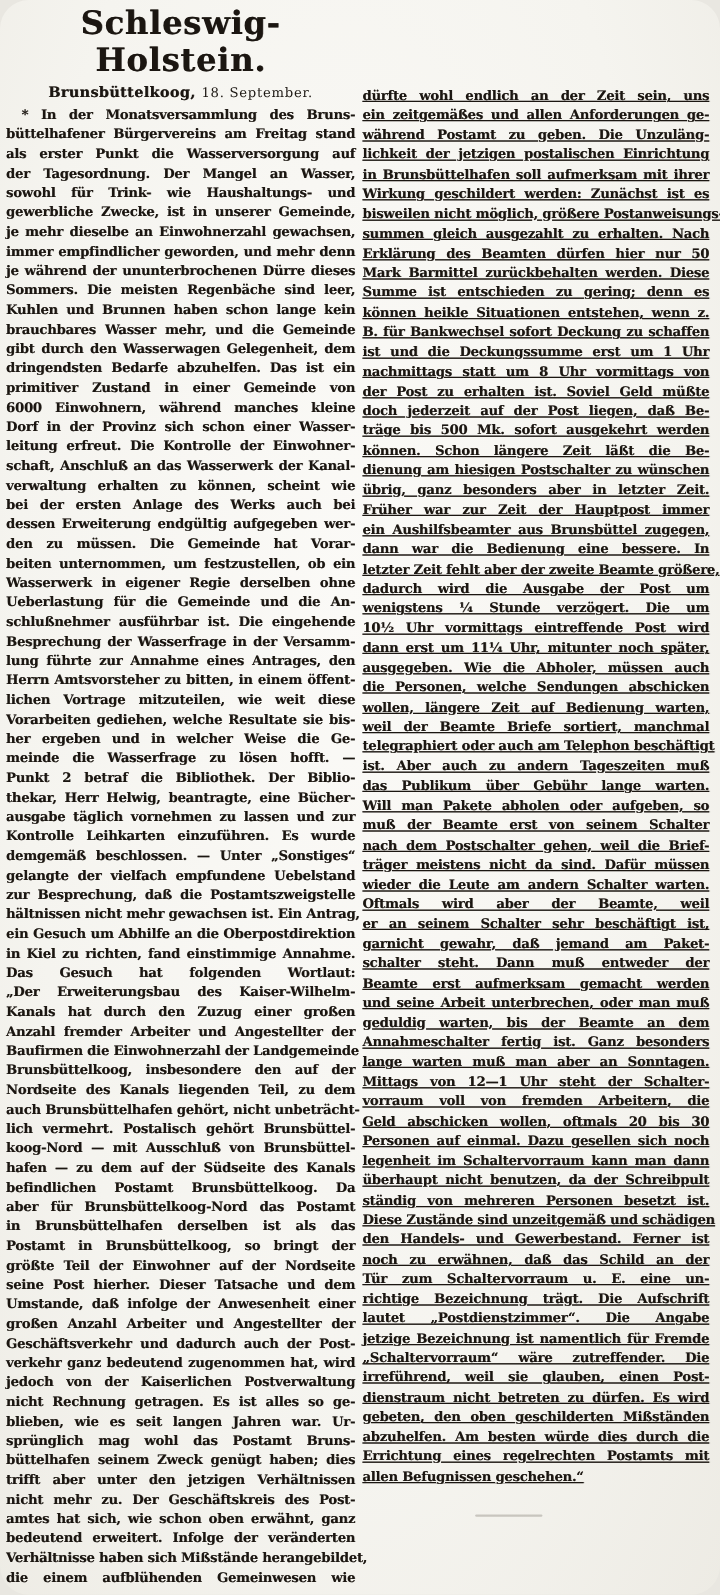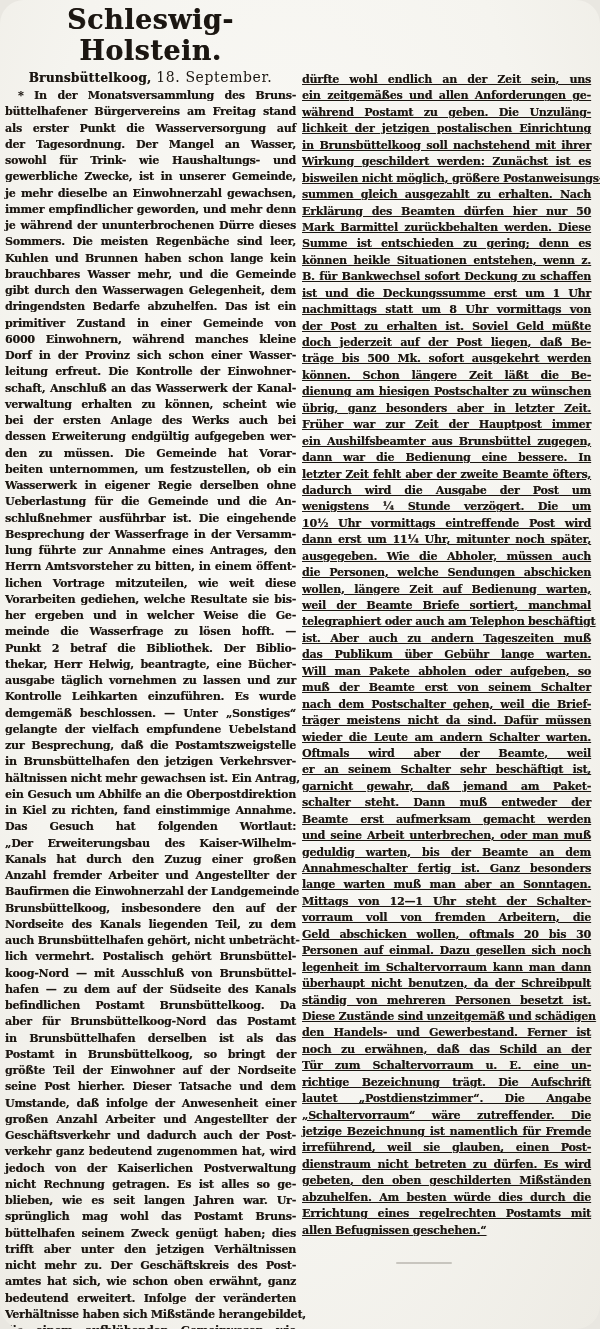--- a/index.html
+++ b/index.html
@@ -32,21 +32,21 @@
     font-size: 14px; line-height: 22px; height: 22px;
     text-align: center;
     white-space: nowrap;
   }
   .dateline .place {
     font-size: 12px; font-weight: 700;
     letter-spacing: 0.3px;
     text-shadow: 0.4px 0 0 rgba(27,22,17,0.7);
   }
   .dateline .date {
-    font-weight: 400; font-size: 14px; letter-spacing: 0.6px;
+    font-weight: 400; font-size: 11px; letter-spacing: 0.6px;
   }
 
   .line {
     font-size: 11px;
     letter-spacing: -0.2px;
     line-height: 16.26px; height: 16.26px;
     white-space: nowrap;
     text-align: justify;
     text-align-last: justify;
     text-shadow: 0.3px 0 0 rgba(27,22,17,0.55);
@@ -108,21 +108,20 @@
         <div class="line">Vorarbeiten gediehen, welche Resultate sie bis-</div>
         <div class="line">her ergeben und in welcher Weise die Ge-</div>
         <div class="line">meinde die Wasserfrage zu lösen hofft. —</div>
         <div class="line">Punkt 2 betraf die Bibliothek. Der Biblio-</div>
         <div class="line">thekar, Herr Helwig, beantragte, eine Bücher-</div>
         <div class="line">ausgabe täglich vornehmen zu lassen und zur</div>
         <div class="line">Kontrolle Leihkarten einzuführen. Es wurde</div>
         <div class="line">demgemäß beschlossen. — Unter „Sonstiges“</div>
         <div class="line">gelangte der vielfach empfundene Uebelstand</div>
         <div class="line">zur Besprechung, daß die Postamtszweigstelle</div>
-        <div class="line">in Brunsbüttelhafen den jetzigen Verkehrsver-</div>
         <div class="line">hältnissen nicht mehr gewachsen ist. Ein Antrag,</div>
         <div class="line">ein Gesuch um Abhilfe an die Oberpostdirektion</div>
         <div class="line">in Kiel zu richten, fand einstimmige Annahme.</div>
         <div class="line">Das Gesuch hat folgenden Wortlaut:</div>
         <div class="line">„Der Erweiterungsbau des Kaiser-Wilhelm-</div>
         <div class="line">Kanals hat durch den Zuzug einer großen</div>
         <div class="line">Anzahl fremder Arbeiter und Angestellter der</div>
         <div class="line">Baufirmen die Einwohnerzahl der Landgemeinde</div>
         <div class="line">Brunsbüttelkoog, insbesondere den auf der</div>
         <div class="line">Nordseite des Kanals liegenden Teil, zu dem</div>
@@ -153,41 +152,41 @@
         <div class="line">die einem aufblühenden Gemeinwesen wie</div>
       </div>
   </div>
 
   <div class="col col-right">
     <div>
         <div class="line">dürfte wohl endlich an der Zeit sein, uns</div>
         <div class="line">ein zeitgemäßes und allen Anforderungen ge-</div>
         <div class="line">während Postamt zu geben. Die Unzuläng-</div>
         <div class="line">lichkeit der jetzigen postalischen Einrichtung</div>
-        <div class="line">in Brunsbüttelkoog soll nachstehend mit ihrer</div>
+        <div class="line">in Brunsbüttelhafen soll aufmerksam mit ihrer</div>
         <div class="line">Wirkung geschildert werden: Zunächst ist es</div>
         <div class="line">bisweilen nicht möglich, größere Postanweisungs-</div>
         <div class="line">summen gleich ausgezahlt zu erhalten. Nach</div>
         <div class="line">Erklärung des Beamten dürfen hier nur 50</div>
         <div class="line">Mark Barmittel zurückbehalten werden. Diese</div>
         <div class="line">Summe ist entschieden zu gering; denn es</div>
         <div class="line">können heikle Situationen entstehen, wenn z.</div>
         <div class="line">B. für Bankwechsel sofort Deckung zu schaffen</div>
         <div class="line">ist und die Deckungssumme erst um 1 Uhr</div>
         <div class="line">nachmittags statt um 8 Uhr vormittags von</div>
         <div class="line">der Post zu erhalten ist. Soviel Geld müßte</div>
         <div class="line">doch jederzeit auf der Post liegen, daß Be-</div>
         <div class="line">träge bis 500 Mk. sofort ausgekehrt werden</div>
         <div class="line">können. Schon längere Zeit läßt die Be-</div>
         <div class="line">dienung am hiesigen Postschalter zu wünschen</div>
         <div class="line">übrig, ganz besonders aber in letzter Zeit.</div>
         <div class="line">Früher war zur Zeit der Hauptpost immer</div>
         <div class="line">ein Aushilfsbeamter aus Brunsbüttel zugegen,</div>
         <div class="line">dann war die Bedienung eine bessere. In</div>
-        <div class="line">letzter Zeit fehlt aber der zweite Beamte öfters,</div>
+        <div class="line">letzter Zeit fehlt aber der zweite Beamte größere,</div>
         <div class="line">dadurch wird die Ausgabe der Post um</div>
         <div class="line">wenigstens ¼ Stunde verzögert. Die um</div>
         <div class="line">10½ Uhr vormittags eintreffende Post wird</div>
         <div class="line">dann erst um 11¼ Uhr, mitunter noch später,</div>
         <div class="line">ausgegeben. Wie die Abholer, müssen auch</div>
         <div class="line">die Personen, welche Sendungen abschicken</div>
         <div class="line">wollen, längere Zeit auf Bedienung warten,</div>
         <div class="line">weil der Beamte Briefe sortiert, manchmal</div>
         <div class="line">telegraphiert oder auch am Telephon beschäftigt</div>
         <div class="line">ist. Aber auch zu andern Tageszeiten muß</div>
@@ -212,22 +211,22 @@
         <div class="line">Personen auf einmal. Dazu gesellen sich noch</div>
         <div class="line">legenheit im Schaltervorraum kann man dann</div>
         <div class="line">überhaupt nicht benutzen, da der Schreibpult</div>
         <div class="line">ständig von mehreren Personen besetzt ist.</div>
         <div class="line">Diese Zustände sind unzeitgemäß und schädigen</div>
         <div class="line">den Handels- und Gewerbestand. Ferner ist</div>
         <div class="line">noch zu erwähnen, daß das Schild an der</div>
         <div class="line">Tür zum Schaltervorraum u. E. eine un-</div>
         <div class="line">richtige Bezeichnung trägt. Die Aufschrift</div>
         <div class="line">lautet „Postdienstzimmer“. Die Angabe</div>
+        <div class="line">jetzige Bezeichnung ist namentlich für Fremde</div>
         <div class="line">„Schaltervorraum“ wäre zutreffender. Die</div>
-        <div class="line">jetzige Bezeichnung ist namentlich für Fremde</div>
         <div class="line">irreführend, weil sie glauben, einen Post-</div>
         <div class="line">dienstraum nicht betreten zu dürfen. Es wird</div>
         <div class="line">gebeten, den oben geschilderten Mißständen</div>
         <div class="line">abzuhelfen. Am besten würde dies durch die</div>
         <div class="line">Errichtung eines regelrechten Postamts mit</div>
         <div class="line">allen Befugnissen geschehen.“</div>
       </div>
   </div>
 
   <div class="scan-smudge"></div>

